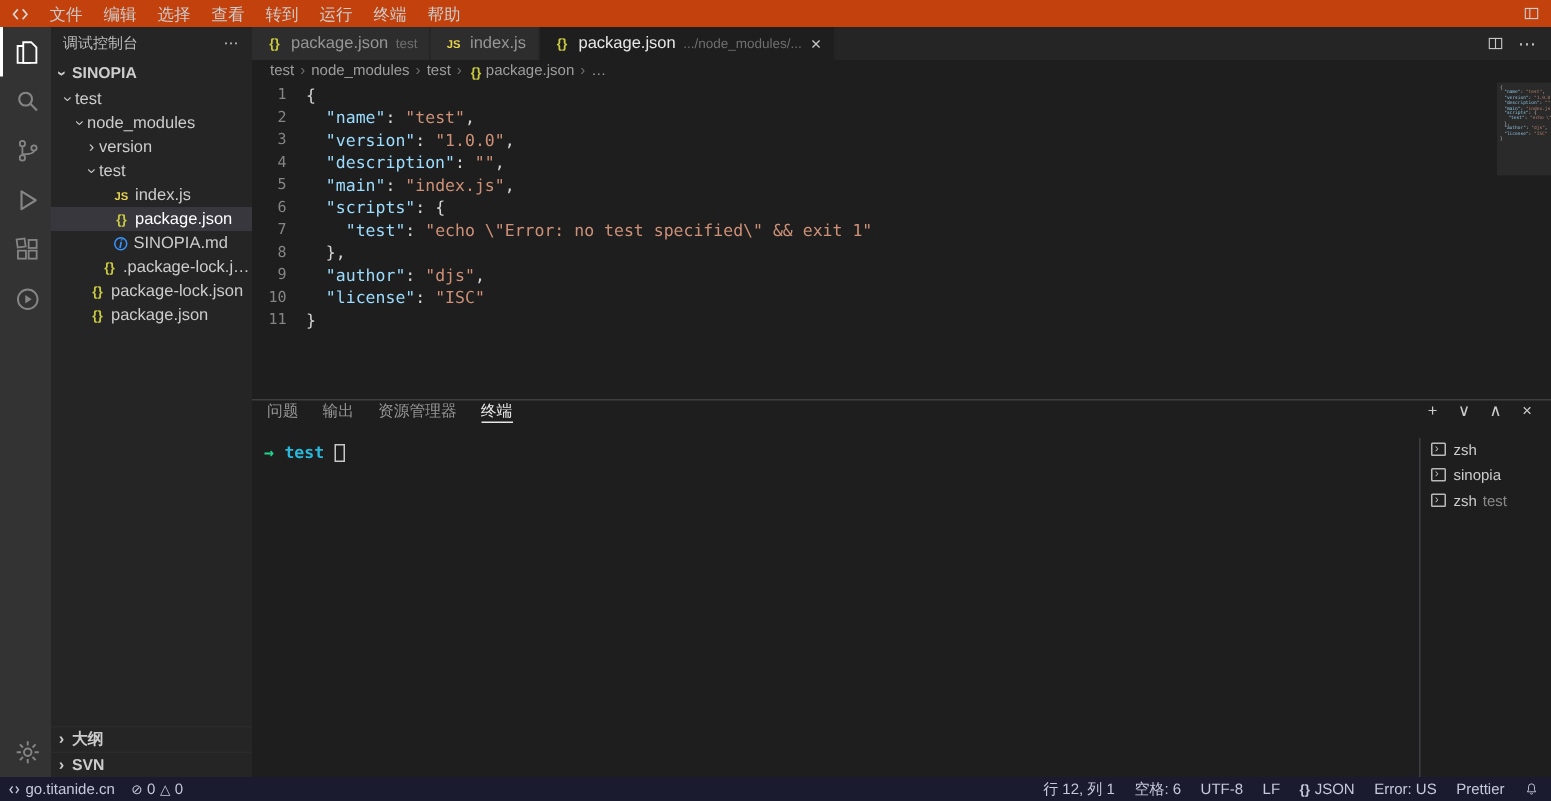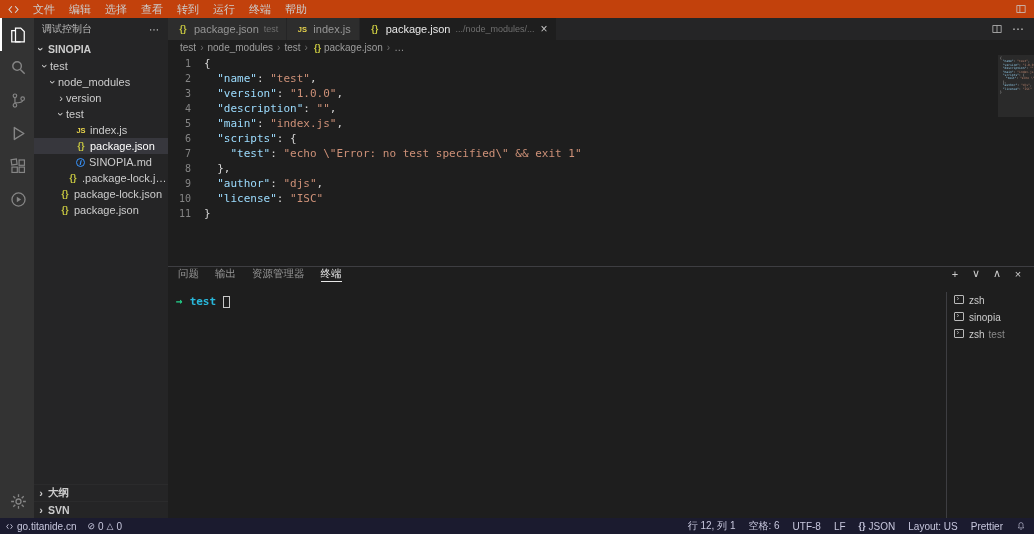--- a/index.html
+++ b/index.html
@@ -442,21 +442,21 @@
           <span>UTF-8</span>
         </div>
         <div class="sb-item">
           <span>LF</span>
         </div>
         <div class="sb-item">
           <span class="sb-json">{}</span>
           <span>JSON</span>
         </div>
         <div class="sb-item">
-          <span>Layout: US</span>
+          <span>Error: US</span>
         </div>
         <div class="sb-item">
           <span>Prettier</span>
         </div>
         <div class="sb-item">
           <svg width="10" height="10" viewBox="0 0 16 16">
             <path d="M8 2.5a3.2 3.2 0 0 1 3.2 3.2v3.2l1.2 2.1H3.6l1.2-2.1V5.7A3.2 3.2 0 0 1 8 2.5z" fill="none" stroke="currentColor"></path>
             <path d="M6.9 12.4a1.1 1.1 0 0 0 2.2 0" fill="none" stroke="currentColor"></path>
           </svg>
         </div>

